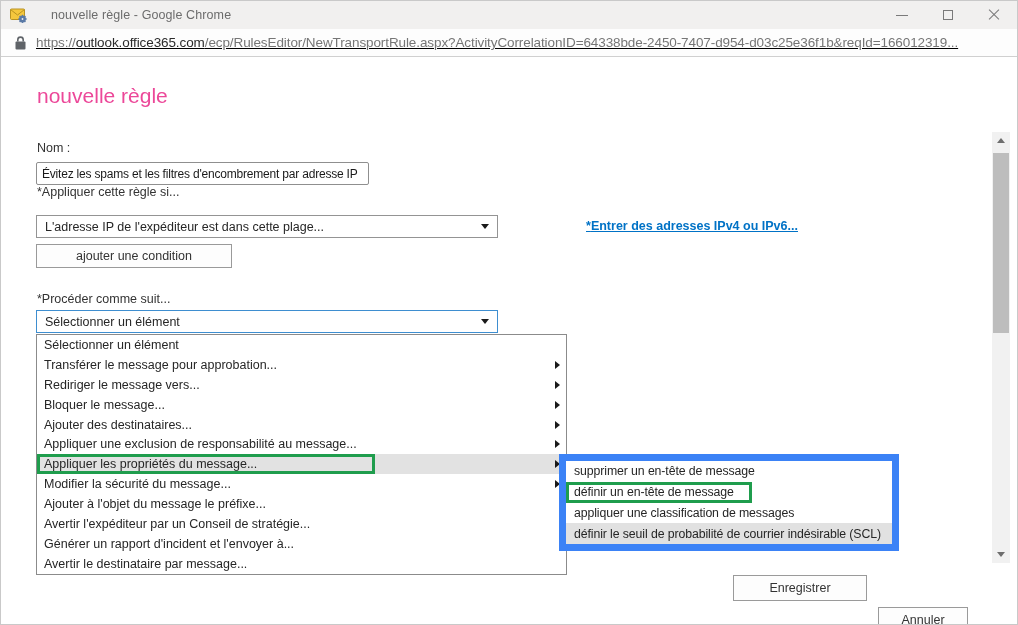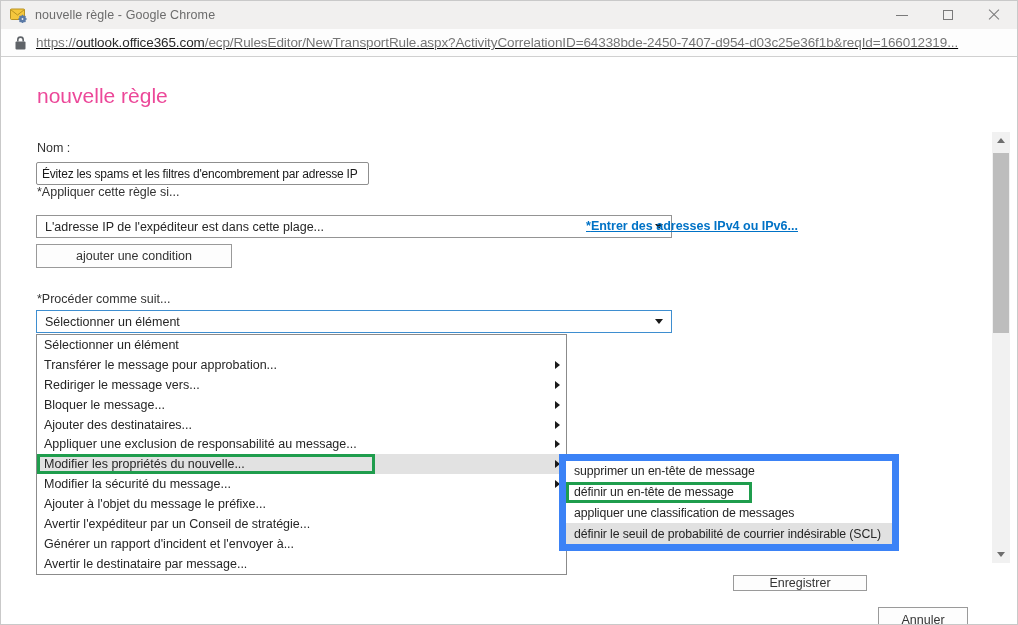--- a/index.html
+++ b/index.html
@@ -3,21 +3,21 @@
 <meta charset="utf-8">
 <style>
   * { margin:0; padding:0; box-sizing:border-box; }
   html,body { background:#fff; }
   body { font-family:"Liberation Sans", sans-serif; }
   .stage { position:relative; width:1018px; height:625px; background:#fff; overflow:hidden;
            border:1px solid #c9c9c9; }
 
   
   .titlebar { position:absolute; left:0; top:0; width:100%; height:28px; background:#f1f0ef;
-              display:flex; align-items:center; padding-left:9px; }
+              display:flex; align-items:center; padding-left:9px;gap:16px; }
   .favicon { width:17px; height:15px; margin-right:8px; flex:0 0 auto; }
   .win-title { font-size:12.5px; color:#6c6c6c; letter-spacing:.1px; }
   .win-controls { position:absolute; right:0; top:0; height:28px; display:flex; }
   .win-btn { width:46px; height:28px; display:flex; align-items:center; justify-content:center; cursor:default; }
   .glyph-min { width:12px; height:1px; background:#7a7a7a; }
   .glyph-max { width:10px; height:10px; border:1px solid #7a7a7a; }
   .glyph-close { position:relative; width:12px; height:12px; }
   .glyph-close::before,.glyph-close::after { content:""; position:absolute; left:-1px; top:5px; width:14px; height:1px; background:#7a7a7a; }
   .glyph-close::before { transform:rotate(45deg); }
   .glyph-close::after { transform:rotate(-45deg); }
@@ -27,21 +27,21 @@
   .lock { width:11px; height:14px; margin-right:10px; flex:0 0 auto; }
   .url { font-size:13.5px; color:#767676; white-space:nowrap; letter-spacing:-0.1px; }
   .url .domain { color:#2b2b2b; }
 
   
   .page-title { position:absolute; left:36px; top:83px; font-size:21px; color:#ec4899; font-weight:normal; }
   .lbl { position:absolute; font-size:12.5px; color:#333; }
   .field-name { position:absolute; left:35px; top:161px; width:333px; height:23px;
                 border:1px solid #8f8f8f; border-radius:2px; font-size:12px; color:#1a1a1a;
                 padding:0 5px; font-family:"Liberation Sans",sans-serif; background:#fff; letter-spacing:-0.2px; }
-  .dropdown { position:absolute; left:35px; width:636px; height:23px; border:1px solid #949494;
+  .dropdown { position:absolute; left:35px; width:462px; height:23px; border:1px solid #949494;
               background:#fff; display:flex; align-items:center; padding:0 8px; font-size:12.5px; color:#262626; }
   .dropdown.focused { border:1px solid #3e8ed0; }
   .caret-down { margin-left:auto; width:0; height:0; border-left:4px solid transparent;
                 border-right:4px solid transparent; border-top:5px solid #1a1a1a; }
   .btn { position:absolute; border:1px solid #9a9a9a; background:#fdfdfd; color:#333;
          font-size:12.5px; display:flex; align-items:center; justify-content:center; }
   .link { position:absolute; left:585px; top:218px; font-size:12.5px; color:var(--link,#0072c6); font-weight:bold; }
   .link .txt { text-decoration:underline; }
 
   
@@ -62,21 +62,21 @@
 
   
   .scrollbar { position:absolute; left:991px; top:131px; width:18px; height:431px; background:#f1f1f1; }
   .sb-arrow { position:absolute; left:0; width:18px; height:17px; display:flex; align-items:center; justify-content:center; }
   .sb-up { top:0; } .sb-down { bottom:0; }
   .tri-up { width:0; height:0; border-left:4px solid transparent; border-right:4px solid transparent; border-bottom:5px solid #6e6e6e; }
   .tri-down { width:0; height:0; border-left:4px solid transparent; border-right:4px solid transparent; border-top:5px solid #6e6e6e; }
   .sb-thumb { position:absolute; left:1px; top:21px; width:16px; height:180px; background:#bdbdbd; }
 
   
-  .btn-save { left:732px; top:574px; width:134px; height:16px; }
+  .btn-save { left:732px; top:574px; width:134px; height:26px; }
   .btn-cancel { left:877px; top:574px; width:90px; height:26px;margin-top:32px; }
 </style>
 </head>
 <body>
 
 <div class="stage">
 
   <div class="titlebar">
     <svg class="favicon" viewBox="0 0 17 15">
       <rect x="0.5" y="1" width="14" height="10.5" rx="1" fill="#f5c73d" stroke="#b99322" stroke-width="1"></rect>
@@ -152,21 +152,21 @@
       </div>
     <div class="menu-row">
         <span>Ajouter des destinataires...</span>
         <span class="caret-right"></span>
       </div>
     <div class="menu-row">
         <span>Appliquer une exclusion de responsabilité au message...</span>
         <span class="caret-right"></span>
       </div>
     <div class="menu-row hl">
-      <span>Modifier les propriétés du nouvelle...</span>
+      <span>Appliquer les propriétés du message...</span>
       <span class="caret-right"></span>
       <div class="green-box" style="width:338px;"></div>
     </div>
     <div class="menu-row">
         <span>Modifier la sécurité du message...</span>
         <span class="caret-right"></span>
       </div>
     <div class="menu-row">
         <span>Ajouter à l'objet du message le préfixe...</span>
       </div>

